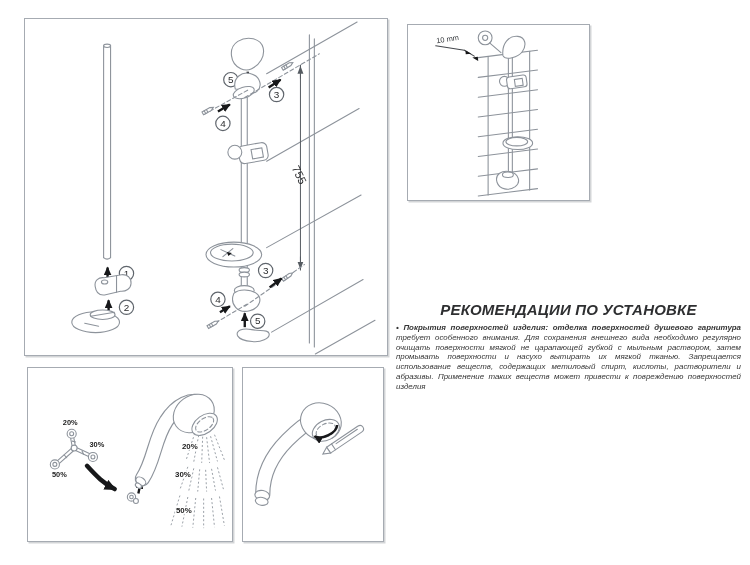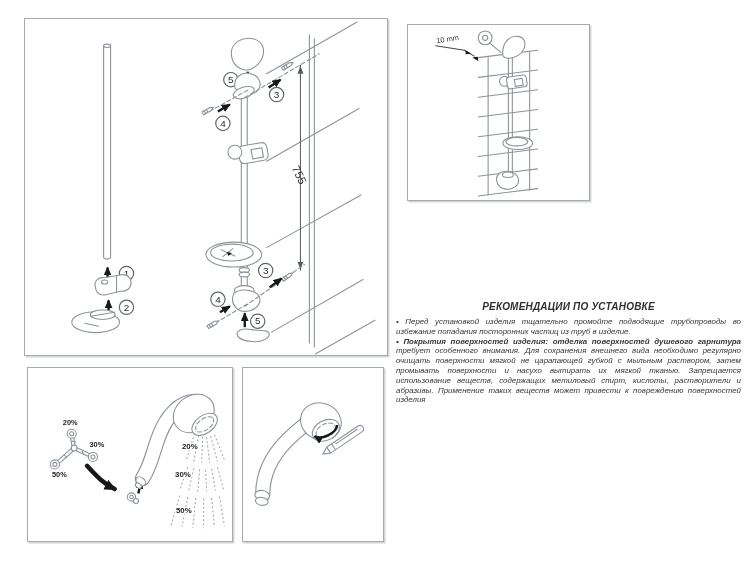--- a/index.html
+++ b/index.html
@@ -25,21 +25,21 @@
   .lnD{fill:none;stroke:#555b61;stroke-width:1;}
   .stepc{fill:#fff;stroke:#5f656c;stroke-width:1.2;}
   .stept{font:10px "Liberation Sans",sans-serif;fill:#2c2d2f;text-anchor:middle;}
   .dimt{font:11.5px "Liberation Sans",sans-serif;fill:#2c2d2f;}
   .rlbl{font:bold 7.5px "Liberation Sans",sans-serif;fill:#222;text-anchor:middle;}
   .pct{font:bold 8px "Liberation Sans",sans-serif;fill:#222;text-anchor:middle;
        paint-order:stroke;stroke:#fff;stroke-width:2.6px;}
   .gap{font:7.5px "Liberation Sans",sans-serif;fill:#33363a;}
   
   .recs{position:absolute;left:396px;top:301px;width:345px;color:#343434;}
-  .recs h3{font-size:10px;font-style:italic;font-weight:bold;text-align:center;
+  .recs h3{font-size:15px;font-style:italic;font-weight:bold;text-align:center;
            margin:0 0 5px 0;letter-spacing:.2px;color:#2e2f31;}
   .recs p{font-size:7.9px;font-style:italic;line-height:1.24;text-align:justify;margin:0;}
   .recs b{font-weight:bold;font-style:italic;}
 </style>
 </head>
 <body>
 
 <svg width="0" height="0" style="position:absolute" aria-hidden="true">
   <defs>
     <marker id="mA" markerUnits="userSpaceOnUse" markerWidth="10" markerHeight="8" refX="8" refY="4" orient="auto">
@@ -330,15 +330,14 @@
       <path class="lnf" d="M7,-3.6 L45,-3.6 Q49,-3.6 49,0 Q49,3.6 45,3.6 L7,3.6 Z"></path>
       <path class="lnf" d="M7,-3.6 L0,0 L7,3.6 Z"></path>
       <line x1="13" y1="-3.6" x2="13" y2="3.6" class="ln"></line>
       <line x1="17" y1="-1.2" x2="43" y2="-1.2" class="ln"></line>
     </g>
   </svg>
 </div>
 
 <section class="recs">
   <h3>РЕКОМЕНДАЦИИ ПО УСТАНОВКЕ</h3>
-  <p>• Перед установкой изделия тщательно промойте подводящие трубопроводы во избежание попадания посторонних частиц из труб в изделие.</p>
   <p><b>• Покрытия поверхностей изделия: отделка поверхностей душевого гарнитура </b><span>требует особенного внимания. Для сохранения внешнего вида необходимо регулярно очищать поверхности мягкой не царапающей губкой с мыльным раствором, затем промывать поверхности и насухо вытирать их мягкой тканью. Запрещается использование веществ, содержащих метиловый спирт, кислоты, растворители и абразивы. Применение таких веществ может привести к повреждению поверхностей изделия</span></p>
 </section>
 
 </body></html>

